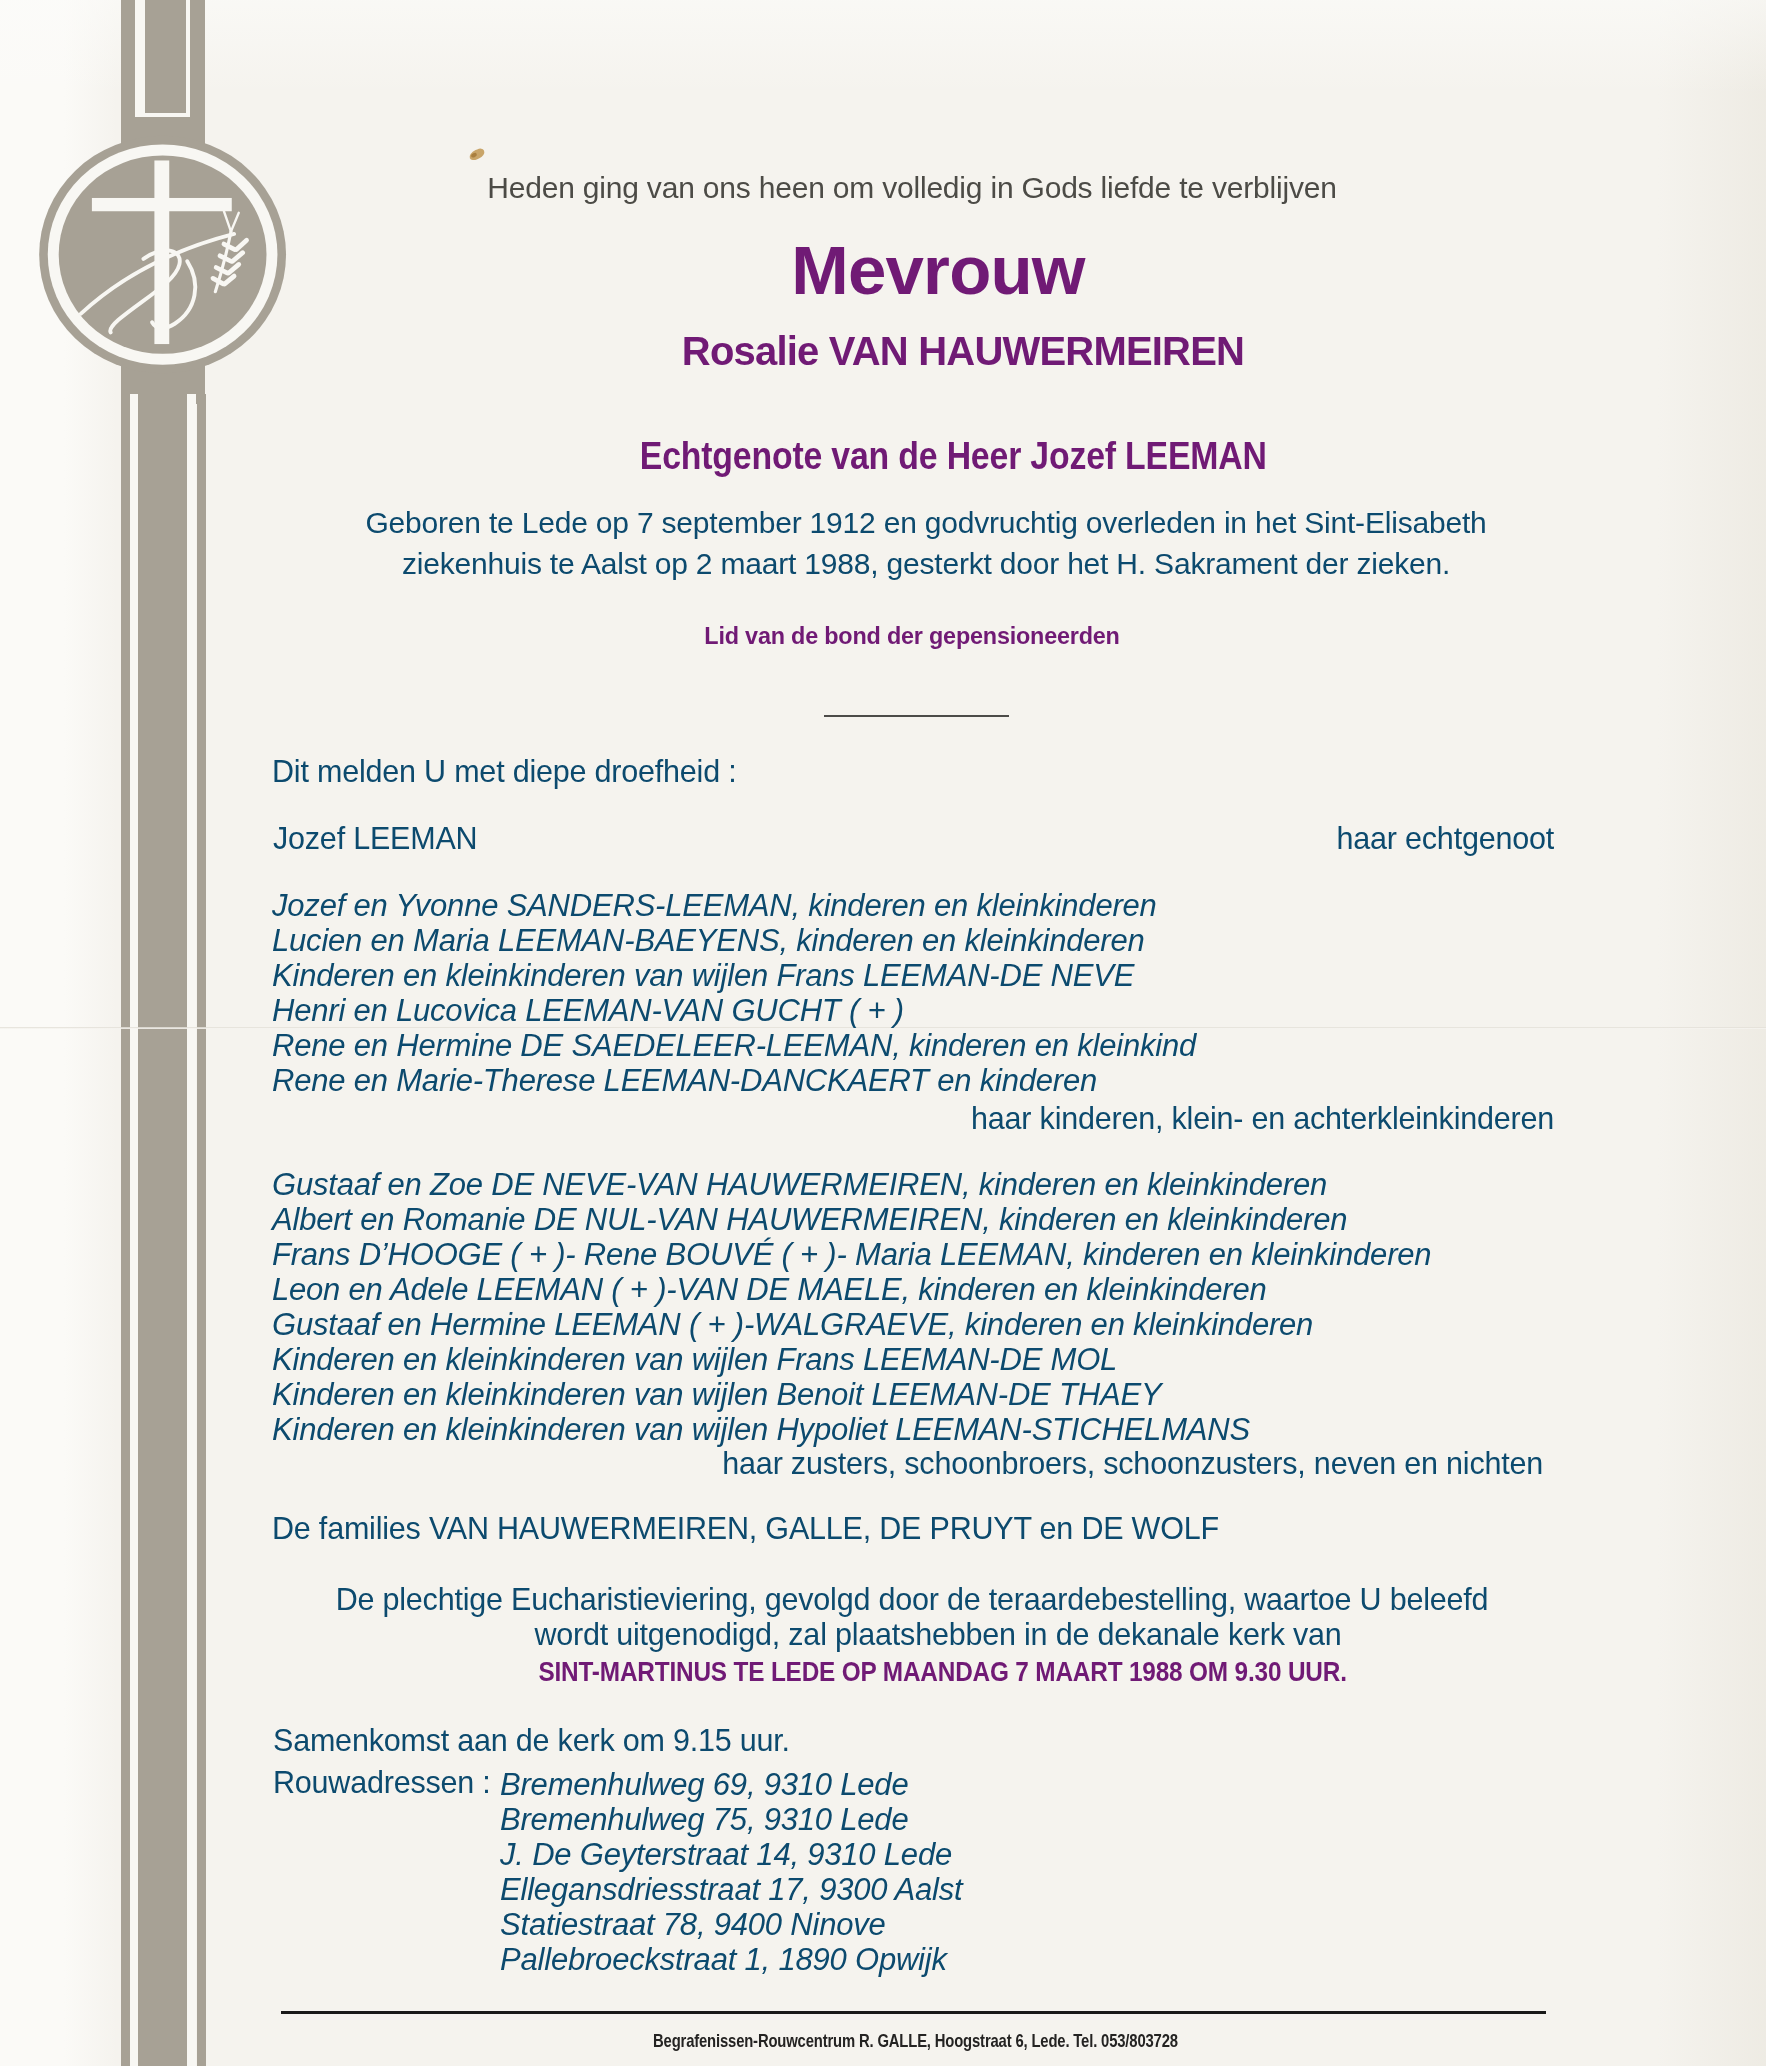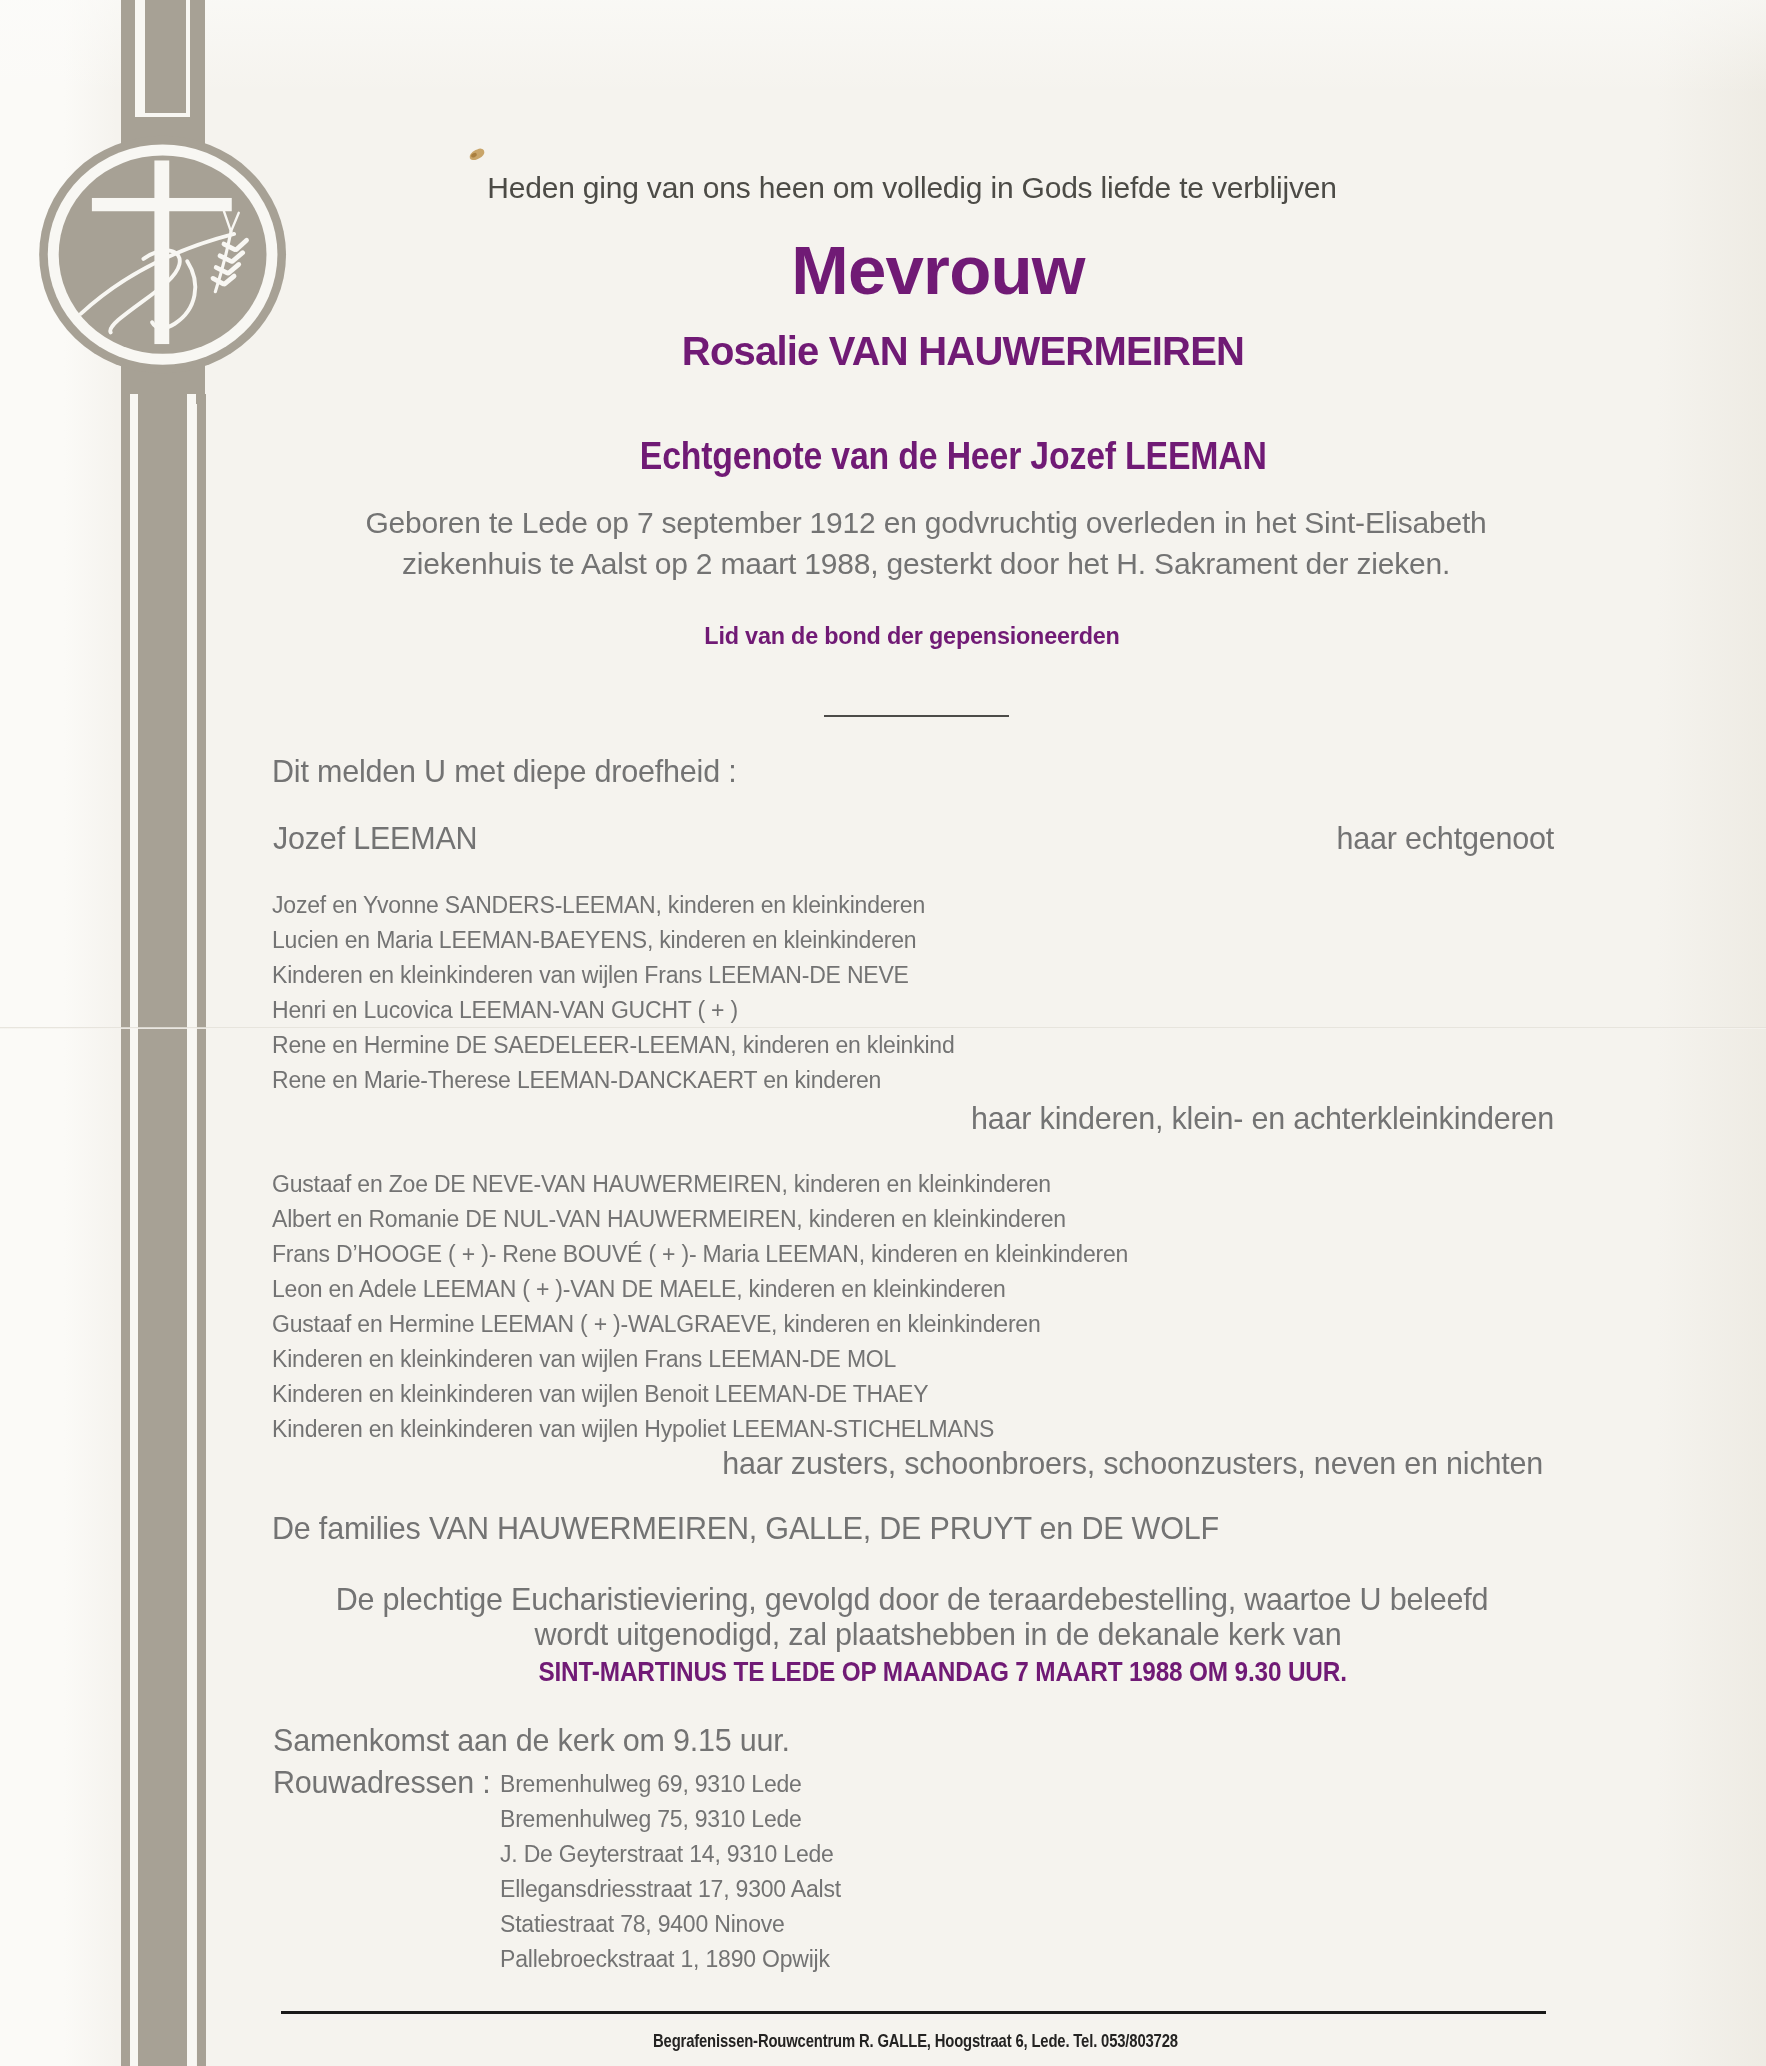--- a/index.html
+++ b/index.html
@@ -33,37 +33,37 @@
   .medallion{position:absolute;left:34px;top:130px;z-index:2;}
 
   .crease{position:absolute;left:0;top:1027px;width:100%;height:2.3px;z-index:3;
     background:linear-gradient(180deg,#dcd8cf,#fdfcf9);opacity:.85;}
   .speck{position:absolute;left:469px;top:150px;width:15.6px;height:9.4px;z-index:3;
     background:#c9a569;border-radius:60% 40% 55% 45%;transform:rotate(-24deg);}
   .speck::after{content:"";position:absolute;left:2.3px;top:2.3px;width:5.5px;height:3.9px;
     background:#a97f3f;border-radius:50%;}
 
   
-  .t{position:absolute;z-index:4;white-space:nowrap;color:#737373;
+  .t{position:absolute;z-index:4;white-space:nowrap;color:#0c4a6e;
      font-size:30.5px;letter-spacing:-0.2px;line-height:1;}
   .center{left:219px;width:1422px;text-align:center;}
   .bold{color:#701a75;font-weight:700;}
   .intro{top:173px;left:201px;width:1422px;text-align:center;font-size:30px;color:#4c4b46;}
   .mevrouw{top:236px;left:227px;font-size:69px;letter-spacing:-0.8px;}
   .rosalie{top:331px;left:252px;font-size:40px;letter-spacing:-0.8px;}
   .echtgenote{top:437px;left:242px;font-size:38px;}
   .echtgenote .sq{display:inline-block;transform:scaleX(.89);transform-origin:center;}
   .life{top:502px;left:215px;width:1422px;text-align:center;font-size:30px;
         line-height:41px;white-space:normal;}
   .membership{top:625px;left:201px;font-size:23.4px;letter-spacing:-0.2px;}
   .divider{position:absolute;left:824px;top:715px;width:185px;height:2.3px;background:#4c4b48;z-index:4;}
   .lead{top:756px;left:272px;}
   .widower{top:823px;left:273px;}
   .widower-rel{top:823px;right:212px;left:auto;}
-  .group{line-height:35px;font-size:23px;}
+  .group{line-height:35px;font-size:31px;font-style:italic;}
   .group > div{white-space:nowrap;}
   .group1{top:888px;left:272px;}
   .group1-rel{top:1103px;right:212px;left:auto;margin-left:28px;}
   .group2{top:1167px;left:272px;}
   .group2-rel{top:1448px;right:223px;left:auto;}
   .families{top:1513px;left:272px;}
   .cer1{top:1584px;left:201px;width:1422px;text-align:center;}
   .cer2{top:1619px;left:227px;width:1422px;text-align:center;}
   .cer3{top:1658px;left:232px;width:1422px;text-align:center;font-size:28px;letter-spacing:-0.2px;}
   .cer3 .sq{display:inline-block;transform:scaleX(.87);transform-origin:center;}

